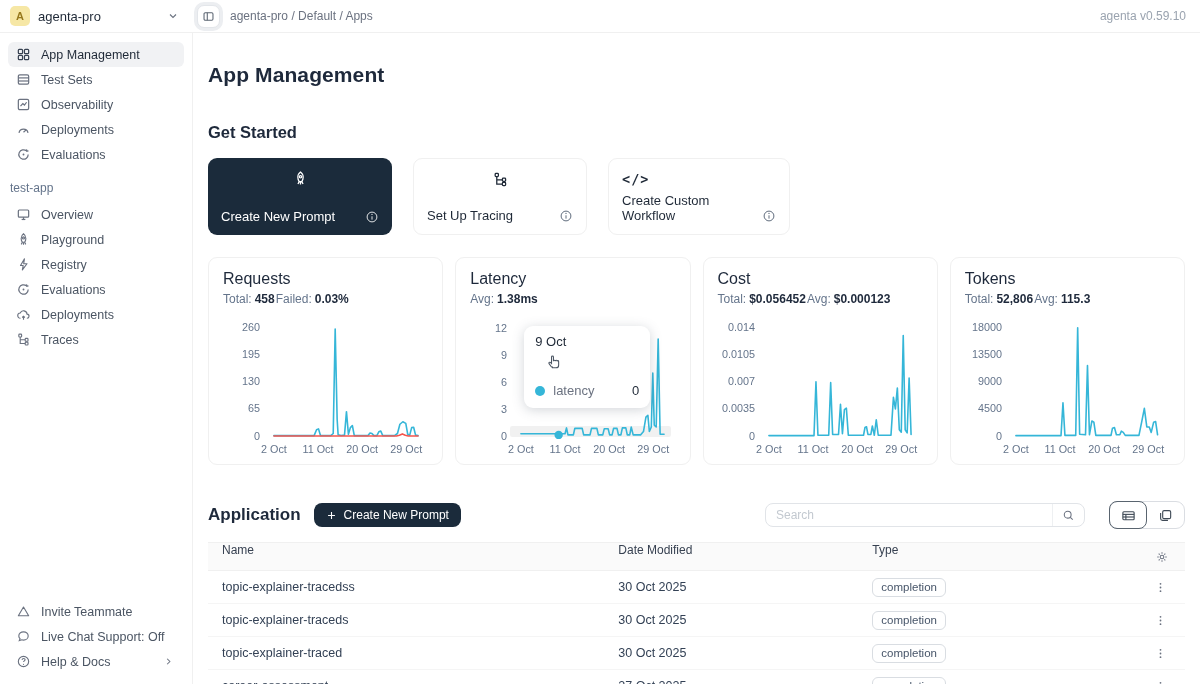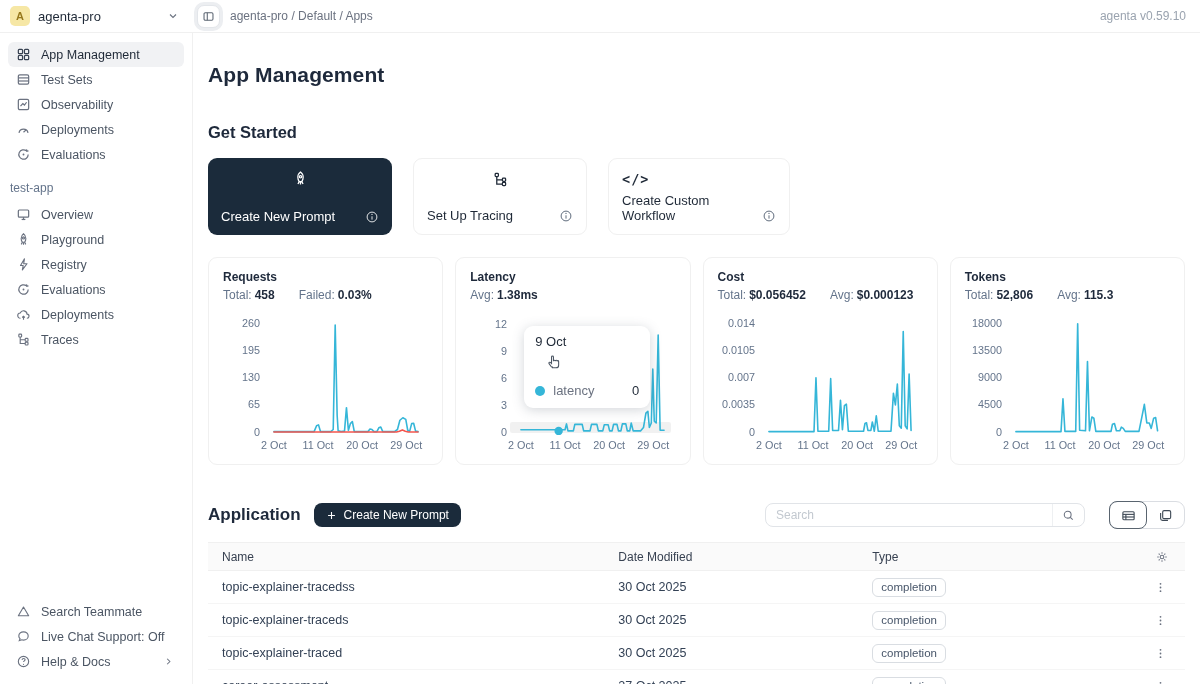--- a/index.html
+++ b/index.html
@@ -40,22 +40,22 @@
   .gs-card.light{border:1px solid #f0f0f0;color:#1f2937}
   .gs-card.w2{width:174px}.gs-card.w3{width:182px}
   .gs-label-row{display:flex;align-items:flex-end;font-size:13px;font-weight:500}
   .gs-label-row .icon{margin-left:auto;opacity:.9}
   .gs-top-icon{height:18px;display:flex;align-items:center}
   .code-glyph{font-size:13.5px;font-weight:600;letter-spacing:1px;color:#1f2937;font-family:"DejaVu Sans Mono",monospace}
 
   
   .charts-row{margin-top:22px;display:flex;gap:12px}
   .chart-card{flex:1;height:208px;border:1px solid #f0f0f0;border-radius:9px;padding:12px 14px;position:relative;background:#fff}
-  .chart-title{font-size:12px;font-weight:700;color:#1e293b}
-  .chart-stats{margin-top:4px;font-size:12px;color:#64748b;display:flex;gap:24px}
+  .chart-title{font-size:16px;font-weight:400;color:#1e293b}
+  .chart-stats{margin-top:4px;font-size:12px;color:#64748b;display:flex;gap:1px}
   .chart-stats b{color:#1e293b;font-weight:700;margin-left:3px}
   .chart-plot{margin-top:8px}
   .chart-tooltip{position:absolute;left:68px;top:68px;width:126px;height:82px;background:#fff;border-radius:9px;box-shadow:0 2px 12px rgba(80,92,109,.25);padding:8px 11px;z-index:5}
   .tt-title{font-size:13px;font-weight:500;color:#1f2937}
   .tt-row{position:absolute;left:11px;right:11px;bottom:10px;display:flex;align-items:center;gap:8px;font-size:13px}
   .tt-dot{width:10px;height:10px;border-radius:50%}
   .tt-name{color:#6b7280}
   .tt-value{margin-left:auto;color:#1f2937}
   .tt-cursor{position:absolute;left:22px;top:26px}
 
@@ -67,21 +67,21 @@
   .search-box{width:320px;height:24px;border:1px solid #e1e4e8;border-radius:8px;display:flex;align-items:center;background:#fff}
   .search-box input{flex:1;border:none;outline:none;padding:0 10px;font-size:12px;font-family:inherit;color:#1f2937;background:transparent}
   .search-box input::placeholder{color:#c3c9d0}
   .search-suffix{width:32px;height:100%;border-left:1px solid #eef0f2;display:flex;align-items:center;justify-content:center;color:#6b7280;cursor:pointer}
   .view-toggle{height:28px;border:1px solid #dadde2;border-radius:9px;display:flex;align-items:stretch;background:#fff}
   .seg{width:38px;display:flex;align-items:center;justify-content:center;color:#3f4a56;cursor:pointer}
   .seg.selected{border:1.5px solid #59646f;border-radius:8px;margin:-1px}
 
   
   .table{margin-top:13px}
-  .thead{display:flex;align-items:center;height:29px;background:#fafafa;border-top:1px solid #f0f0f0;border-bottom:1px solid #f0f0f0;font-size:12px;font-weight:500;color:#374151}
+  .thead{display:flex;height:29px;background:#fafafa;border-top:1px solid #f0f0f0;border-bottom:1px solid #f0f0f0;font-size:12px;font-weight:500;color:#374151}
   .trow{display:flex;align-items:center;height:33px;border-bottom:1px solid #f5f5f5;font-size:12.5px;color:#334155;cursor:pointer}
   .col-name{width:42%;padding-left:14px}
   .col-date{width:26%}
   .col-type{width:25%}
   .col-actions{flex:1;display:flex;justify-content:flex-end;padding-right:16px;color:#6b7280}
   .type-badge{display:inline-block;border:1px solid #d9dde2;border-radius:6px;padding:2.5px 8px;font-size:11.5px;color:#475569;background:#fff}
   .kebab{cursor:pointer;color:#6b7280;padding:2px}
 </style>
 </head>
 <body>
@@ -222,21 +222,21 @@
       <span>Traces</span>
     </div>
 
     <div class="sidebar-bottom">
       <div class="nav-item">
         <span class="icon">
             <svg width="15" height="15" viewBox="0 0 16 16" fill="none" stroke="currentColor" stroke-width="1.2" stroke-linejoin="round">
               <path d="M8 3.2l5.5 9.3h-11z"></path>
             </svg>
           </span>
-        <span>Search Teammate</span>
+        <span>Invite Teammate</span>
       </div>
       <div class="nav-item">
         <span class="icon">
             <svg width="15" height="15" viewBox="0 0 16 16" fill="none" stroke="currentColor" stroke-width="1.2">
               <path d="M13 7.4c0 2.4-2.2 4.4-5 4.4-.6 0-1.2-.1-1.7-.3l-2.8.9.8-2.1C3.5 9.5 3 8.5 3 7.4 3 5 5.2 3 8 3s5 2 5 4.4z"></path>
             </svg>
           </span>
         <span>Live Chat Support: Off</span>
       </div>
       <div class="nav-item">

